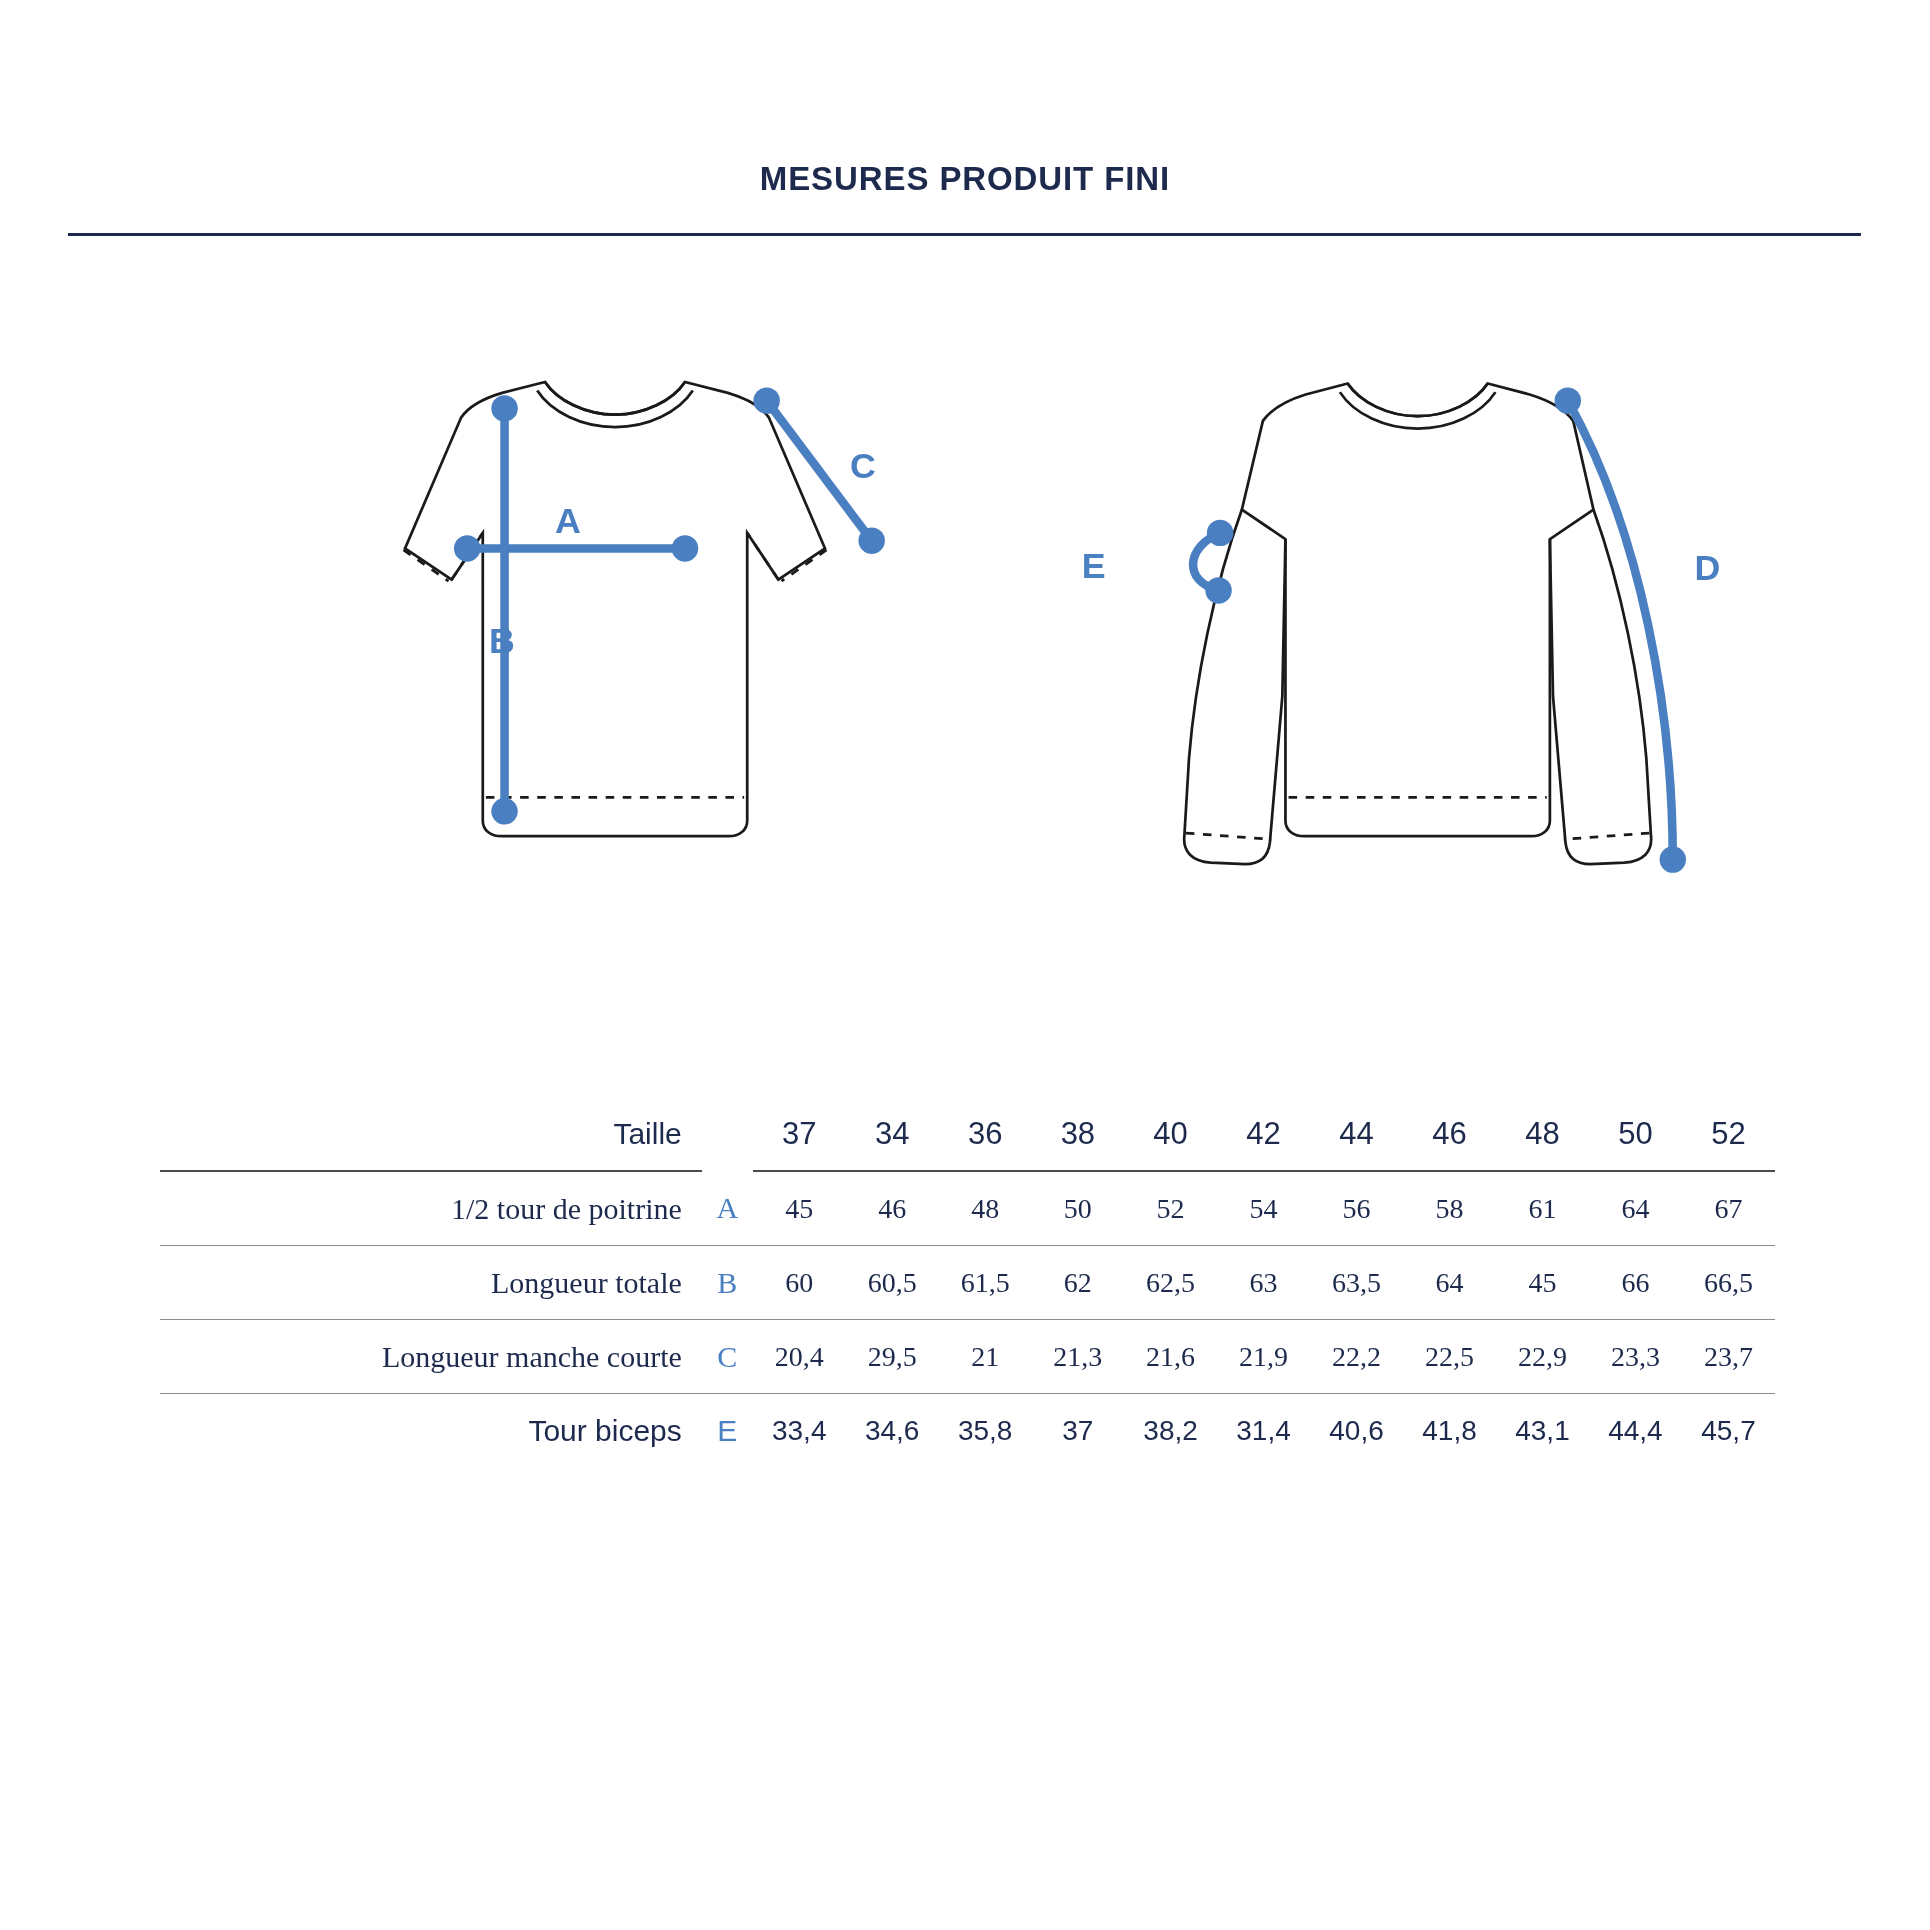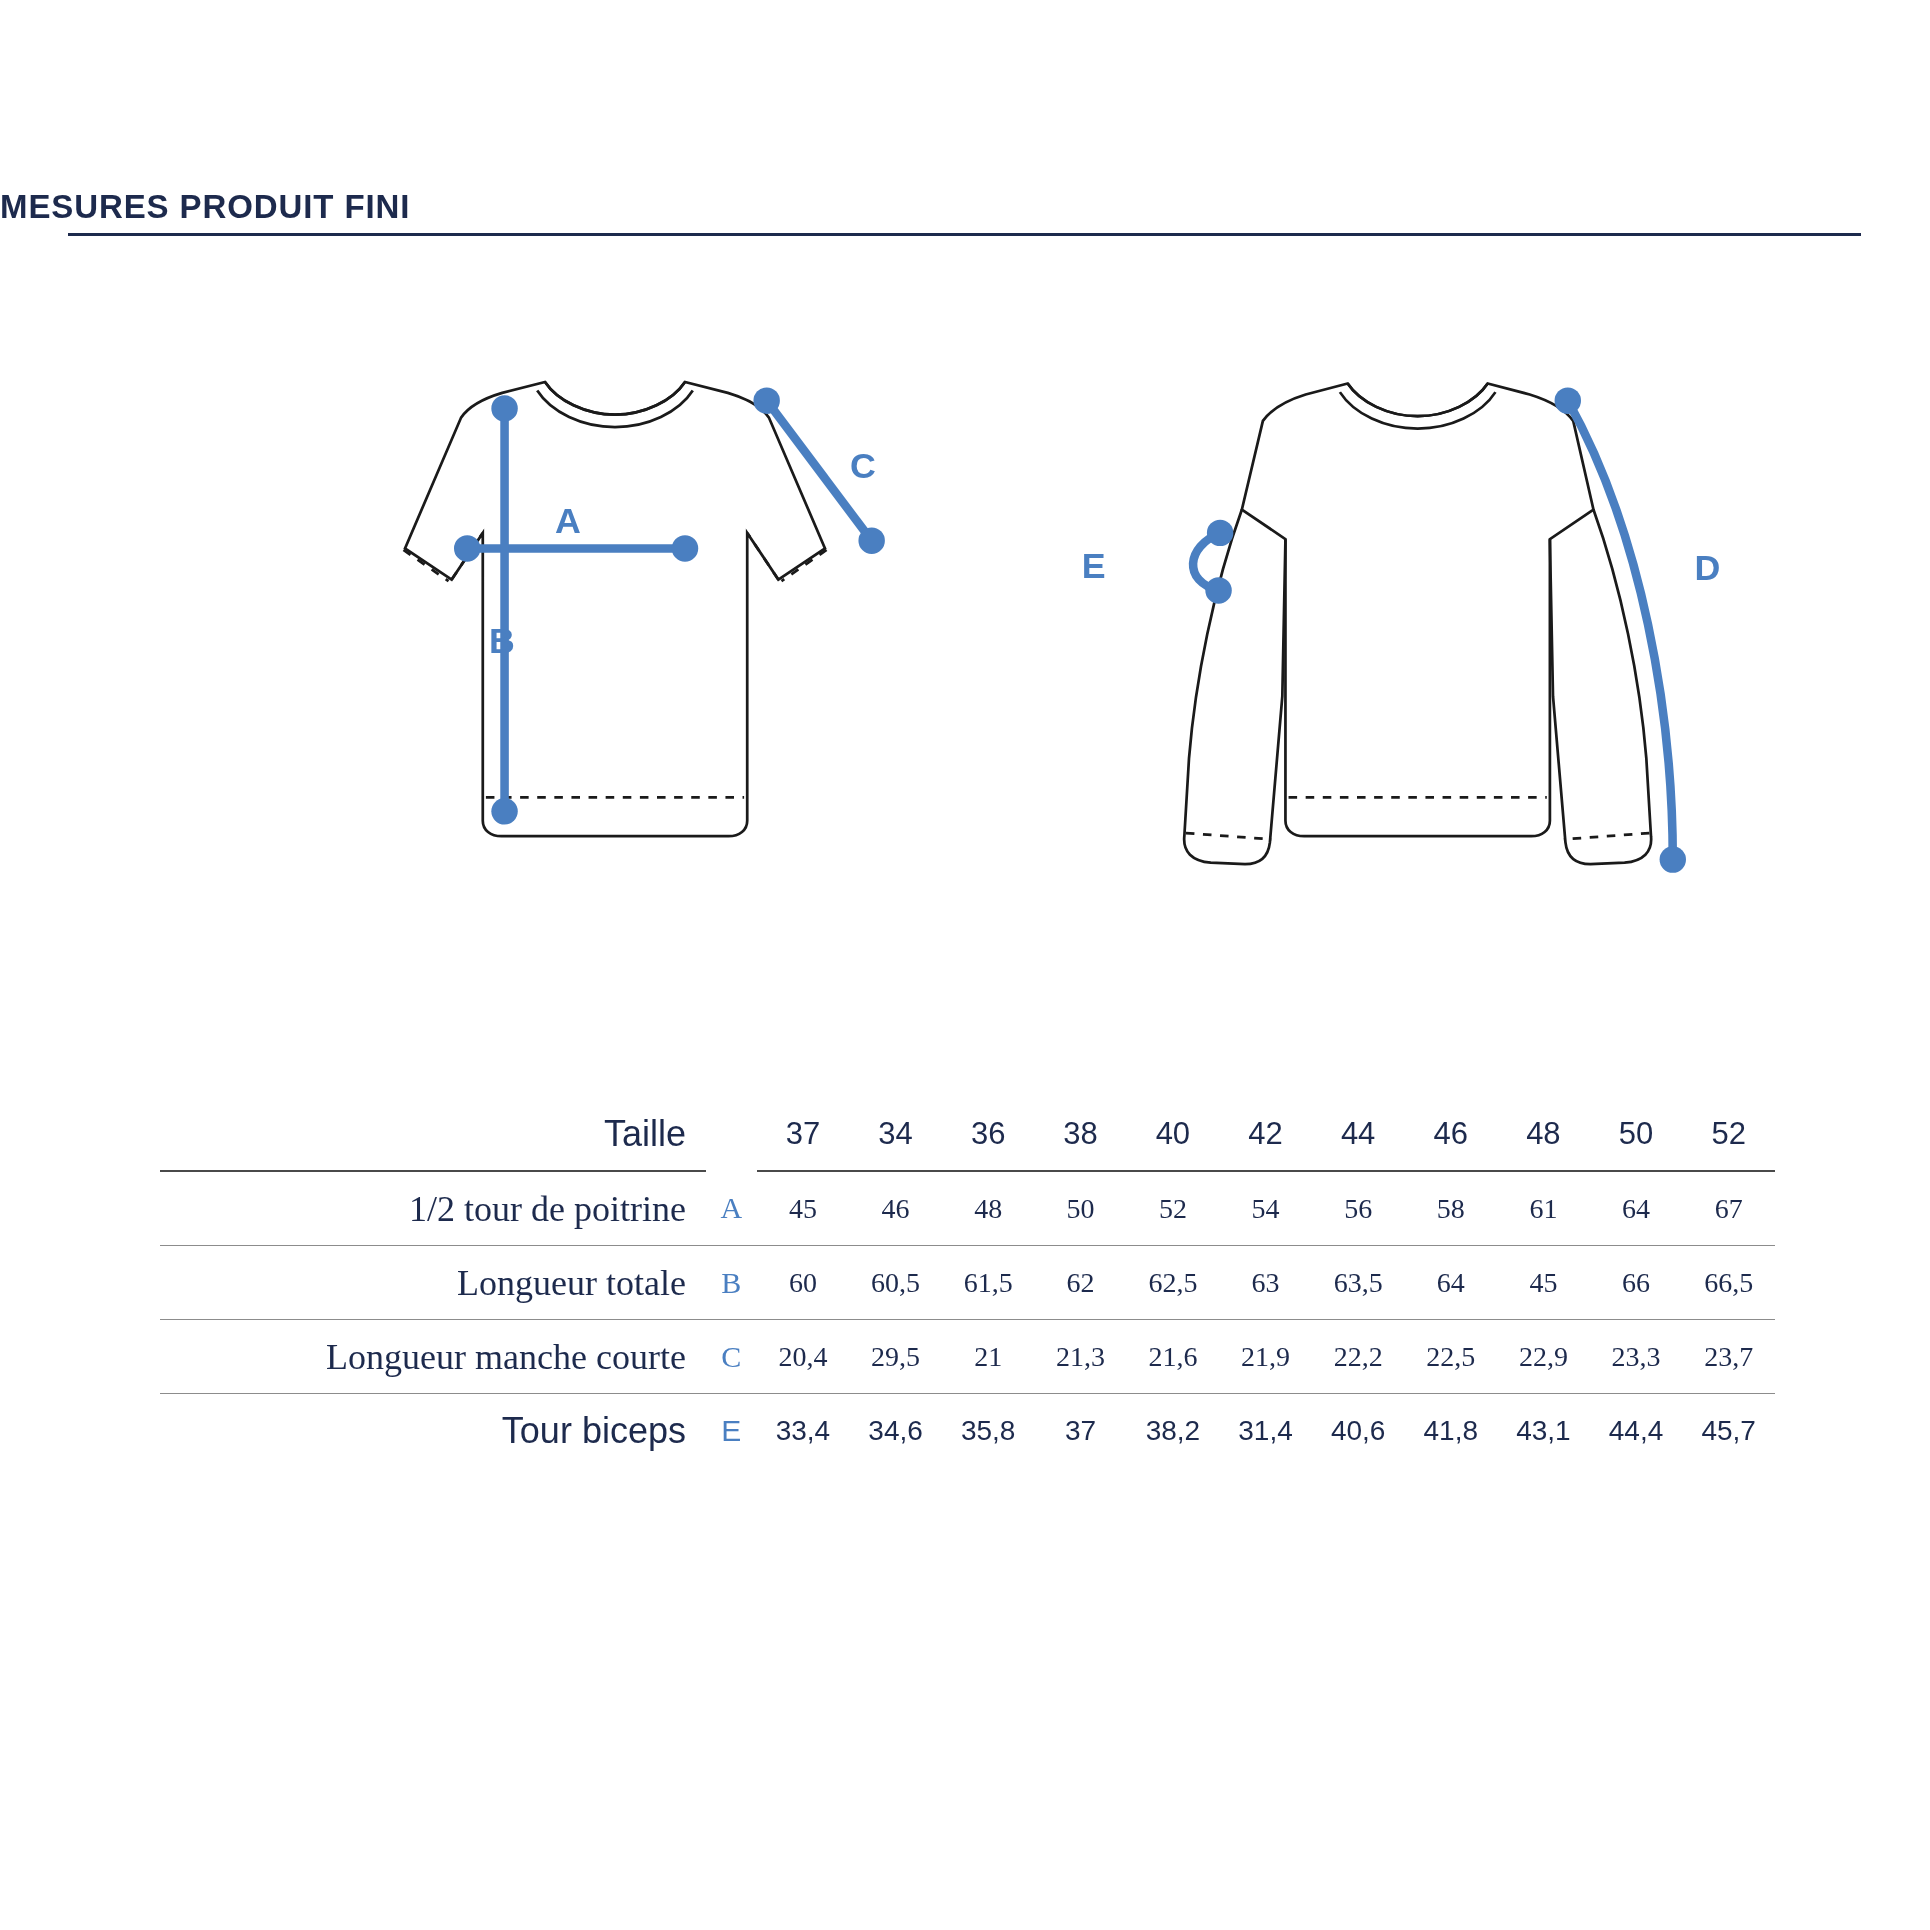--- a/index.html
+++ b/index.html
@@ -15,26 +15,25 @@
     position: relative;
     overflow: hidden;
   }
 
   
   .title {
     position: absolute;
     top: 160px;
     left: 0;
     width: 100%;
-    text-align: left;
+    text-align: center;
     font-size: 33px;
     font-weight: bold;
     letter-spacing: 0.9px;
     color: #1d2a4d;
-    margin-top: 28px;
   }
   .title-rule {
     position: absolute;
     top: 233px;
     left: 68px;
     width: 1793px;
     height: 3.1px;
     background: #1d2a4d;
   }
 
@@ -79,21 +78,21 @@
   .row-sep td, .row-sep th {
     border-bottom: 1.6px solid #8c8c8c;
     font-family: Liberation Serif, serif;
   }
   .head-row th {
     border-bottom: 2.3px solid #4a4a4a;
   }
   .rowname {
     text-align: right;
     font-weight: bold;
-    font-size: 36px;
+    font-size: 30px;
     color: #1d2a4d;
     padding-right: 20px !important;
     white-space: nowrap;
     width: 545px;
   }
   .letter {
     text-align: center;
     font-weight: bold;
     font-size: 30px;
     color: #4a7fc1;

